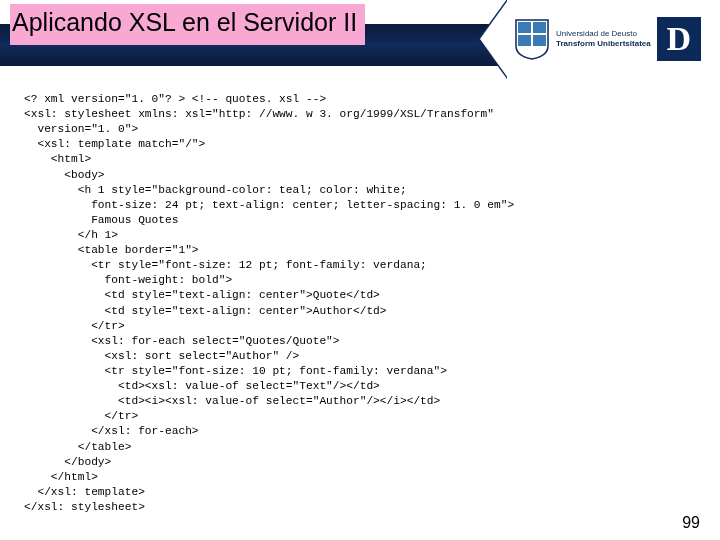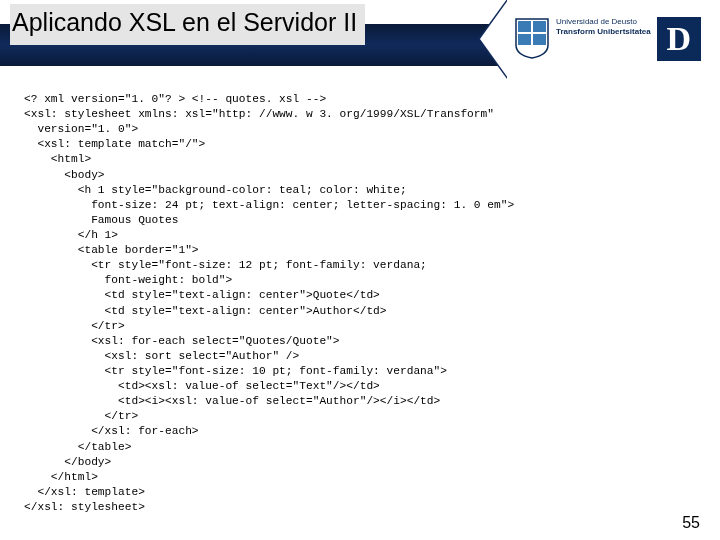--- a/index.html
+++ b/index.html
@@ -22,21 +22,21 @@
     right: 0;
     height: 42px;
     background: linear-gradient(to bottom, #0a1a3a 0%, #102a5a 50%, #0a1a3a 100%);
   }
   .title-text {
     position: absolute;
     top: 4px;
     left: 10px;
     font-size: 25px;
     color: #000;
-    background: #e5e5e5;
+    background: #f9a8d4;
     padding: 4px 8px 8px 2px;
     font-weight: normal;
     z-index: 2;
   }
   .logo-block {
     position: absolute;
     top: 0;
     right: 0;
     width: 212px;
     height: 78px;
@@ -62,20 +62,21 @@
     top: -1px;
     width: 0;
     height: 0;
     border-top: 40px solid transparent;
     border-bottom: 40px solid transparent;
     border-right: 29px solid #102a5a;
     z-index: 2;
   }
   .logo-content {
     display: flex;
+    align-items: center;
     gap: 6px;
     padding-left: 6px;
   }
   .shield {
     width: 36px;
     height: 42px;
     position: relative;
   }
   .shield svg { width: 100%; height: 100%; }
   .d-square {
@@ -165,13 +166,13 @@
               &lt;td&gt;&lt;xsl: value-of select="Text"/&gt;&lt;/td&gt;
               &lt;td&gt;&lt;i&gt;&lt;xsl: value-of select="Author"/&gt;&lt;/i&gt;&lt;/td&gt;
             &lt;/tr&gt;
           &lt;/xsl: for-each&gt;
         &lt;/table&gt;
       &lt;/body&gt;
     &lt;/html&gt;
   &lt;/xsl: template&gt;
 &lt;/xsl: stylesheet&gt;</div>
 
-<div class="page-num">55</div>
+<div class="page-num">99</div>
 
 </body></html>

